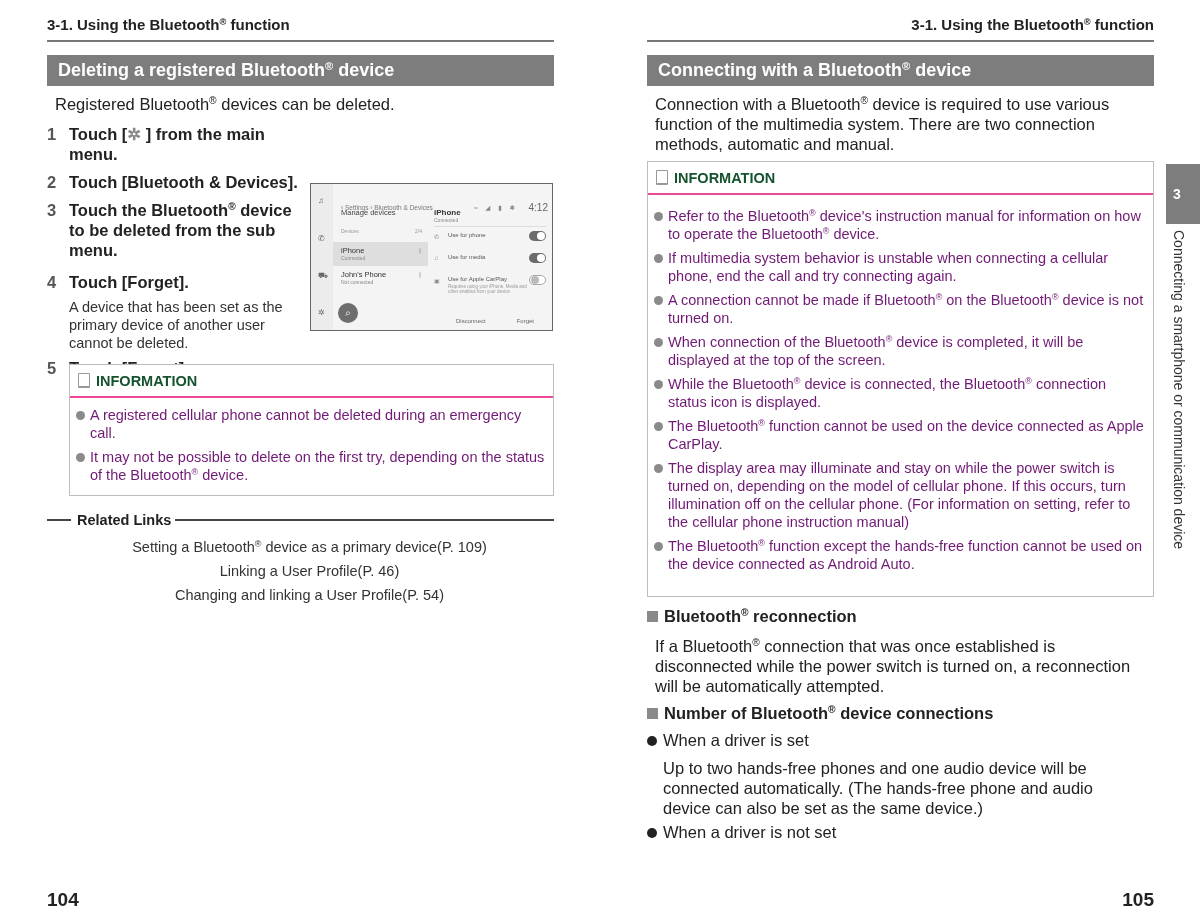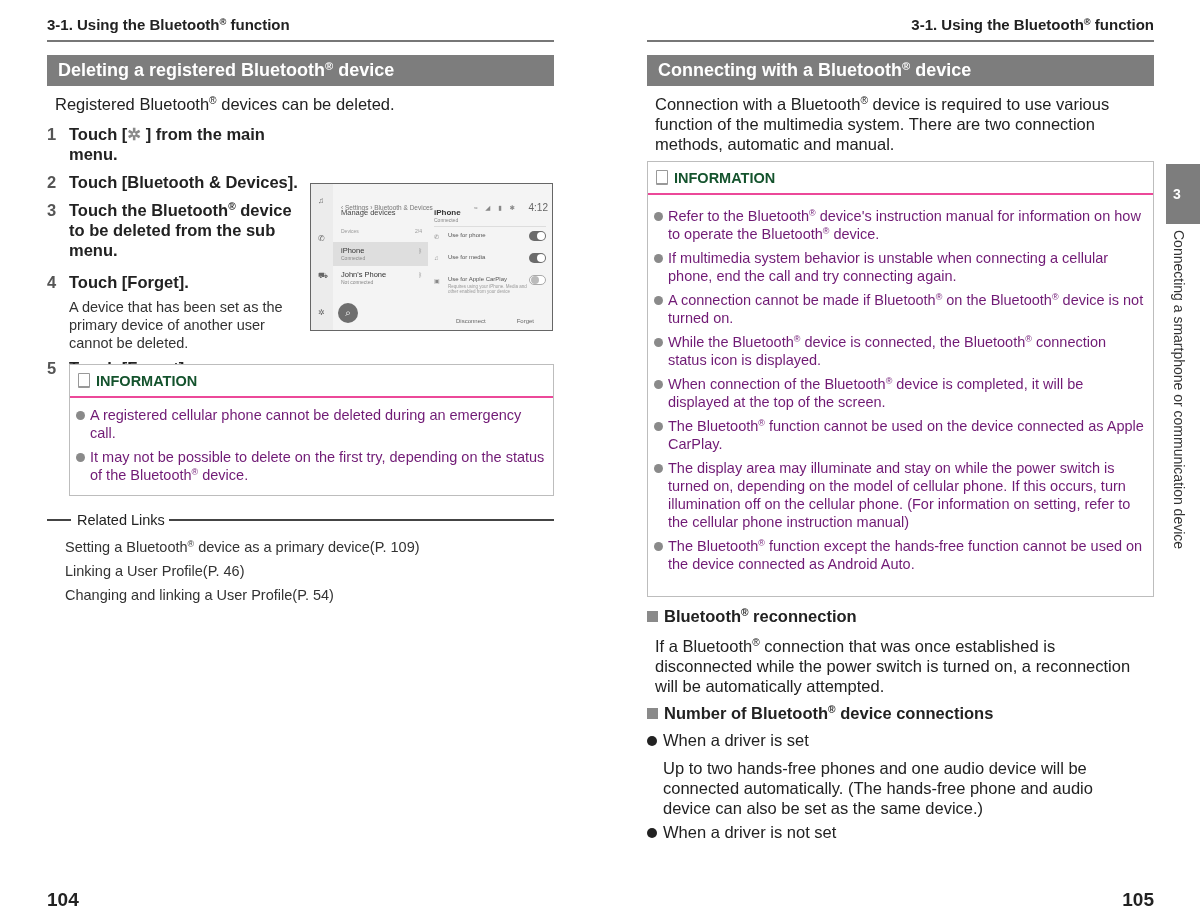--- a/index.html
+++ b/index.html
@@ -72,25 +72,25 @@
   .info .ihead {
     height: 31px; border-bottom: 2px solid #ec4899; display: flex; align-items: center;
     padding-left: 8px; font-weight: bold; font-size: 14.5px; color: #14532d;
   }
   .book { display: inline-block; width: 10px; height: 12px; border: 1px solid #999; border-bottom-width: 2px; margin-right: 6px; border-radius: 1px; }
   .info ul { list-style: none; margin: 0; padding: 8px 6px 6px 6px; }
   .info li { position: relative; padding-left: 14px; font-size: 14.5px; line-height: 18px; color: #701a75; margin-bottom: 6px; }
   .info li::before { content: ""; position: absolute; left: 0; top: 5px; width: 9px; height: 9px; border-radius: 50%; background: #8a8a8a; }
 
   .related { position: absolute; left: 0; right: 0; top: 512px; }
-  .related .rh { display: flex; align-items: center; font-weight: normal; font-size: 14.5px; color: #222; }
+  .related .rh { display: flex; align-items: center; font-weight: bold; font-size: 14.5px; color: #222; }
   .related .rh .ln { height: 1.5px; background: #444; }
   .related .rh .l1 { width: 24px; margin-right: 6px; }
   .related .rh .l2 { flex: 1; margin-left: 4px; }
-  .related .links { margin-left: 18px; margin-top: 7px; }
+  .related .links { margin-left: 18px; margin-top: 7px; text-align: center; }
   .related .link { font-size: 14.5px; line-height: 24px; color: #333; cursor: pointer; }
 
   .sub-head { position: absolute; left: 0; font-weight: bold; font-size: 16.5px; color: #222; display: flex; align-items: center; }
   .sub-head .sq { width: 11px; height: 11px; background: #8a8a8a; margin-right: 6px; }
   .bullet-line { position: absolute; left: 0; font-size: 16.5px; color: #222; display: flex; align-items: center; }
   .bullet-line .dot { width: 10px; height: 10px; border-radius: 50%; background: #222; margin-right: 6px; }
 
   .page-num { position: absolute; top: 889px; font-weight: bold; font-size: 19px; color: #222; }
 
   .side-tab { position: absolute; left: 1166px; top: 164px; width: 34px; height: 60px; background: #7d7d7d; color: #fff; font-weight: bold; font-size: 14px; }
@@ -223,22 +223,22 @@
 
   <div class="info" style="left:0; top:161px; width:507px; height:436px;">
     <div class="ihead">
         <span class="book"></span>
         <span>INFORMATION</span>
       </div>
     <ul style="padding-top:12px;">
       <li>Refer to the Bluetooth<sup>®</sup> device's instruction manual for information on how to operate the Bluetooth<sup>®</sup> device.</li>
       <li>If multimedia system behavior is unstable when connecting a cellular phone, end the call and try connecting again.</li>
       <li>A connection cannot be made if Bluetooth<sup>®</sup> on the Bluetooth<sup>®</sup> device is not turned on.</li>
+      <li>When connection of the Bluetooth<sup>®</sup> device is completed, it will be displayed at the top of the screen.</li>
       <li>While the Bluetooth<sup>®</sup> device is connected, the Bluetooth<sup>®</sup> connection status icon is displayed.</li>
-      <li>When connection of the Bluetooth<sup>®</sup> device is completed, it will be displayed at the top of the screen.</li>
       <li>The Bluetooth<sup>®</sup> function cannot be used on the device connected as Apple CarPlay.</li>
       <li>The display area may illuminate and stay on while the power switch is turned on, depending on the model of cellular phone. If this occurs, turn illumination off on the cellular phone. (For information on setting, refer to the cellular phone instruction manual)</li>
       <li>The Bluetooth<sup>®</sup> function except the hands-free function cannot be used on the device connected as Android Auto.</li>
     </ul>
   </div>
 
   <div class="sub-head" style="top:607px;">
       <span class="sq"></span>
       <span>Bluetooth<sup>®</sup> reconnection</span>
     </div>

